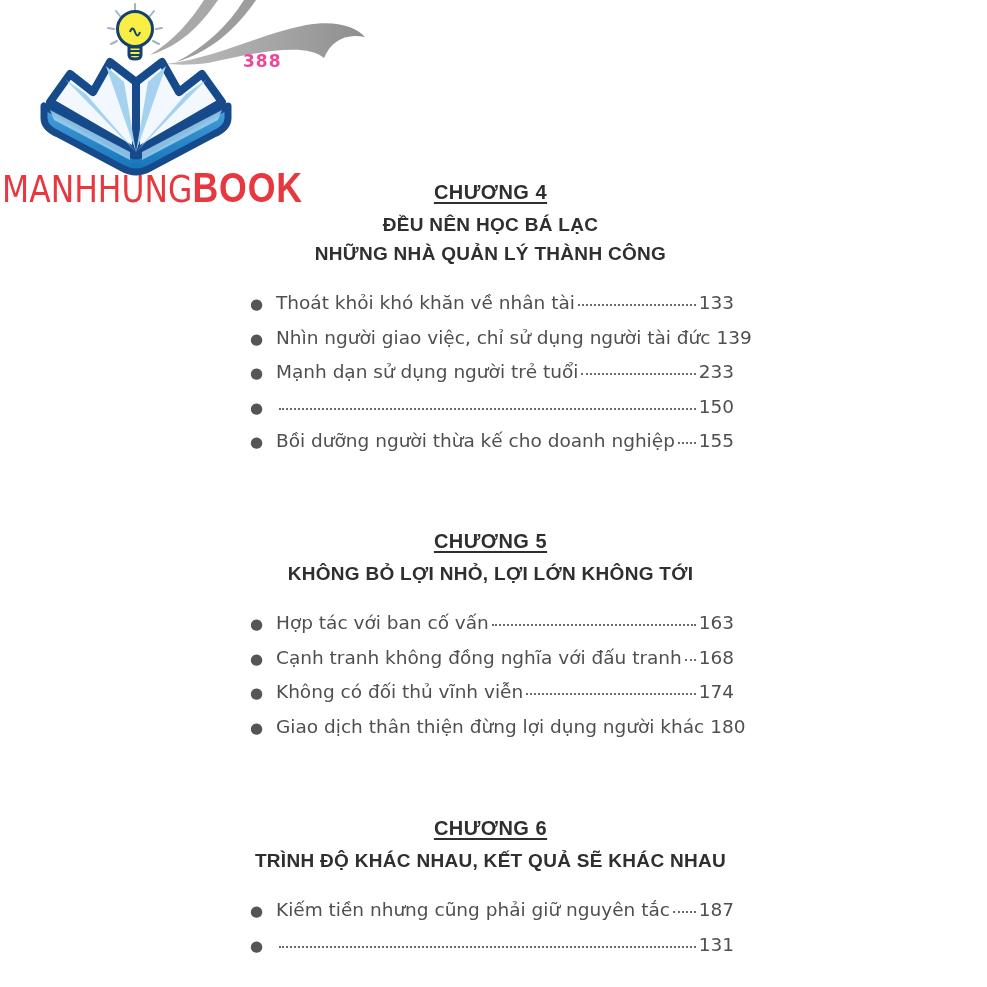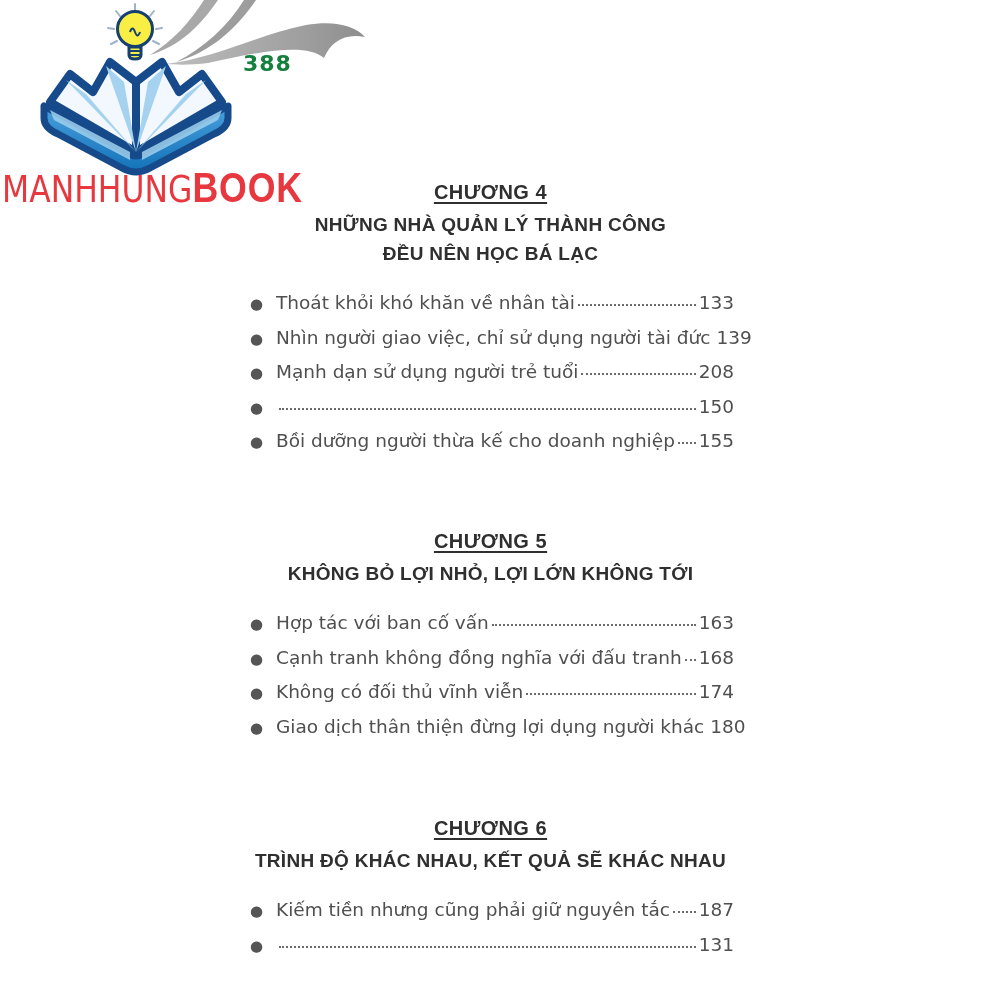--- a/index.html
+++ b/index.html
@@ -19,21 +19,21 @@
     position:absolute;left:2px;top:167px;white-space:nowrap;
     transform:scaleX(0.85);transform-origin:left center;
     color:#e8383f;line-height:1;
   }
   .brand-reg{font-family:"DejaVu Sans",sans-serif;font-weight:normal;font-size:37px;letter-spacing:0px;}
   .brand-bold{font-family:"Liberation Sans",sans-serif;font-weight:bold;font-size:42px;letter-spacing:1px;}
 
   
   .pagenum{
     position:absolute;left:243px;top:51px;z-index:1;
-    font-size:22px;font-weight:bold;color:#15803d;letter-spacing:1px;
+    font-size:17px;font-weight:bold;color:#ec4899;letter-spacing:1px;
   }
 
   
   .toc-section{position:absolute;left:247px;width:487px;margin-top:44px;}
   #sec-4{top:136px;}
   #sec-5{top:485px;}
   #sec-6{top:772px;}
 
   .chapter{
     font-family:"Liberation Sans",sans-serif;font-weight:bold;
@@ -114,41 +114,41 @@
   </svg>
 
   <div class="brand">
     <span class="brand-reg">MANHHUNG</span><span class="brand-bold">BOOK</span>
   </div>
 </div>
 
 <section class="toc-section" id="sec-4">
   <h2 class="chapter">CHƯƠNG 4</h2>
   <div class="ctitle">
+    <div>ĐỀU NÊN HỌC BÁ LẠC</div>
     <div>NHỮNG NHÀ QUẢN LÝ THÀNH CÔNG</div>
-    <div>ĐỀU NÊN HỌC BÁ LẠC</div>
   </div>
   <ul class="items">
     <li>
       <span class="bullet">●</span>
       <span class="entry-label">Thoát khỏi khó khăn về nhân tài</span>
       <span class="leader"></span>
       <span class="entry-page">133</span>
     </li>
     <li>
       <span class="bullet">●</span>
       <span class="entry-label">Nhìn người giao việc, chỉ sử dụng người tài đức</span>
       <span class="leader"></span>
       <span class="entry-page">139</span>
     </li>
     <li>
       <span class="bullet">●</span>
       <span class="entry-label">Mạnh dạn sử dụng người trẻ tuổi</span>
       <span class="leader"></span>
-      <span class="entry-page">208</span>
+      <span class="entry-page">233</span>
     </li>
     <li>
       <span class="bullet">●</span>
       <span class="leader"></span>
       <span class="entry-page">150</span>
     </li>
     <li>
       <span class="bullet">●</span>
       <span class="entry-label">Bồi dưỡng người thừa kế cho doanh nghiệp</span>
       <span class="leader"></span>

